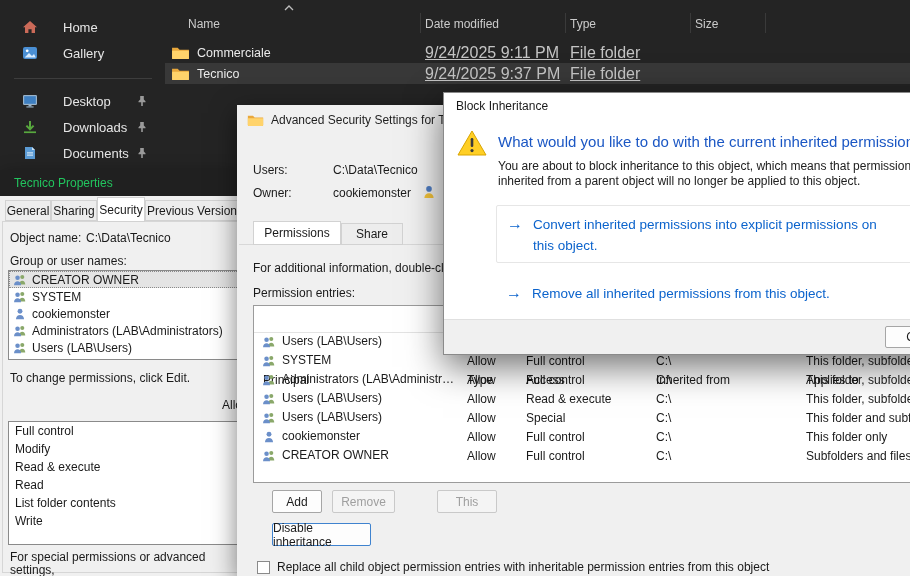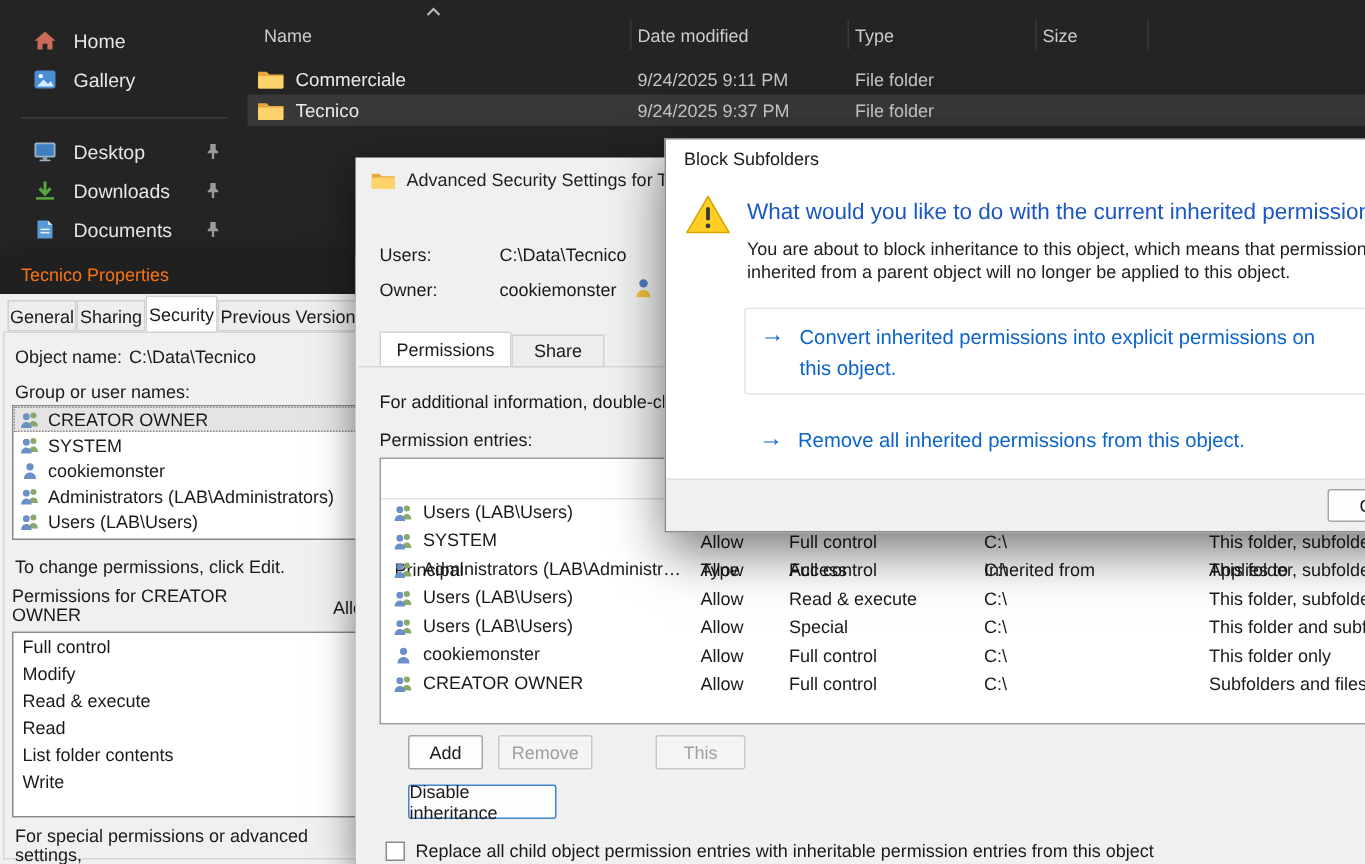--- a/index.html
+++ b/index.html
@@ -2,46 +2,46 @@
 <html><head>
 <meta charset="utf-8">
 <style>
   html,body{margin:0;padding:0;background:#111;}
   .page{position:relative;width:910px;height:576px;overflow:hidden;background:#242424;
         font-family:"Liberation Sans",sans-serif;}
   .page *{box-sizing:border-box;}
 
   
   .sitem{position:absolute;left:6px;width:153px;height:26px;display:flex;align-items:center;
-         gap:11px;padding-left:16px;color:#e6e6e6;font-size:13px;border-radius:4px;}
+         gap:25px;padding-left:16px;color:#e6e6e6;font-size:13px;border-radius:4px;}
   .spin{position:absolute;right:11px;top:50%;transform:translateY(-50%);}
   .sdiv{position:absolute;left:14px;top:78px;width:138px;height:1px;background:#3d3d3d;}
   .fl-head{position:absolute;top:13px;height:21px;display:flex;align-items:center;
            font-size:12px;color:#cbcbcb;white-space:nowrap;}
   .fl-sep{position:absolute;top:13px;height:20px;width:1px;background:#3a3a3a;}
   .frow{position:absolute;left:165px;width:745px;height:21px;color:#eaeaea;font-size:12.5px;}
   .frow.sel{background:#383838;padding-left:43px;}
   .fcell{position:absolute;top:0;height:21px;display:flex;align-items:center;white-space:nowrap;}
-  .fdim{color:#c4c4c4;font-size:12px;}
+  .fdim{color:#c4c4c4;font-size:16px;text-decoration:underline;}
 
   
   .lbl{position:absolute;white-space:nowrap;}
   .tab{position:absolute;height:21px;background:#ededed;border:1px solid #d2d2d2;
        display:flex;align-items:center;justify-content:center;font-size:12px;color:#1a1a1a;z-index:1;}
   .tab.act{background:#fff;z-index:2;}
   .btn{position:absolute;background:#fdfdfd;border:1px solid #a6a6a6;border-radius:2px;
        font-size:12px;color:#1b1b1b;display:flex;align-items:center;justify-content:center;}
   .btn.dis{color:#9f9f9f;background:#f4f4f4;border-color:#c9c9c9;}
   .btn.acc{border-color:#3f83cf;}
   .cbox{position:absolute;width:13px;height:13px;background:#fff;border:1px solid #8a8a8a;}
 
   
   .props{position:absolute;left:0;top:170px;width:237px;height:406px;background:#f0f0f0;z-index:10;
          overflow:hidden;box-shadow:2px 6px 18px rgba(0,0,0,.45);font-size:12px;color:#1a1a1a;}
-  .props-tb{height:26px;background:#202020;color:#f97316;display:flex;align-items:center;
+  .props-tb{height:26px;background:#202020;color:#22c55e;display:flex;align-items:center;
             padding-left:14px;font-size:12px;}
   .pane{position:absolute;background:#f0f0f0;border:1px solid #d6d6d6;}
   .lbox{position:absolute;background:#fff;border:1px solid #8a8a8a;overflow:hidden;}
   .lrow{height:17px;display:flex;align-items:center;gap:5px;padding-left:4px;white-space:nowrap;}
   .lrow.sel{background:#e4e4e4;outline:1px dotted #8a8a8a;outline-offset:-1px;}
   .prow{height:18px;display:flex;align-items:center;padding-left:6px;white-space:nowrap;}
 
   
   .adv{position:absolute;left:237px;top:105px;width:673px;height:471px;background:#f0f0f0;z-index:20;
        overflow:hidden;box-shadow:0 8px 24px rgba(0,0,0,.5);font-size:12px;color:#1a1a1a;}
@@ -171,21 +171,21 @@
         </svg>
       <span>Documents</span>
       <svg class="spin" width="12" height="12">
           <use href="#sym-pin"></use>
         </svg>
     </div>
 
     <svg style="position:absolute;left:283px;top:4px" width="12" height="8">
         <use href="#sym-chevron-up"></use>
       </svg>
-    <div class="fl-head" style="left:176px">Name</div>
+    <div class="fl-head" style="left:188px">Name</div>
     <div class="fl-head" style="left:425px">Date modified</div>
     <div class="fl-head" style="left:570px">Type</div>
     <div class="fl-head" style="left:695px">Size</div>
     <div class="fl-sep" style="left:420px"></div>
     <div class="fl-sep" style="left:565px"></div>
     <div class="fl-sep" style="left:690px"></div>
     <div class="fl-sep" style="left:765px"></div>
 
     <div class="frow" style="top:42px">
       <svg class="ic" style="position:absolute;left:6px;top:3px" width="19" height="15">
@@ -248,21 +248,20 @@
       </div>
       <div class="lrow">
         <svg class="ic" width="14" height="13">
             <use href="#sym-group"></use>
           </svg>
         <span>Users (LAB\Users)</span>
       </div>
     </div>
 
     <span class="lbl" style="left:10px;top:201px">To change permissions, click Edit.</span>
-    <span class="lbl" style="left:8px;top:221px;width:160px;white-space:normal;line-height:13px">Permissions for CREATOR OWNER</span>
     <span class="lbl" style="left:222px;top:228px">Allow</span>
 
     <div class="lbox" style="left:8px;top:251px;width:252px;height:124px">
       <div class="prow">
           <span>Full control</span>
         </div>
       <div class="prow">
           <span>Modify</span>
         </div>
       <div class="prow">
@@ -394,21 +393,21 @@
     <div class="btn dis" style="left:95px;top:385px;width:63px;height:23px">Remove</div>
     <div class="btn dis" style="left:200px;top:385px;width:60px;height:23px">This</div>
     <div class="btn acc" style="left:35px;top:418px;width:99px;height:23px">Disable inheritance</div>
 
     <span class="cbox" style="left:20px;top:456px"></span>
     <span class="lbl" style="left:40px;top:455px">Replace all child object permission entries with inheritable permission entries from this object</span>
   </div>
 
   <div class="blk">
     <div class="blk-tb">
-      <span>Block Subfolders</span>
+      <span>Block Inheritance</span>
     </div>
 
     <svg style="position:absolute;left:12px;top:36px" width="32" height="28">
         <use href="#sym-warning"></use>
       </svg>
     <div class="instr">What would you like to do with the current inherited permissions?</div>
     <div class="btxt">You are about to block inheritance to this object, which means that permissions
 inherited from a parent object will no longer be applied to this object.</div>
 
     <div class="clink boxed" style="top:112px;width:480px;height:58px">

